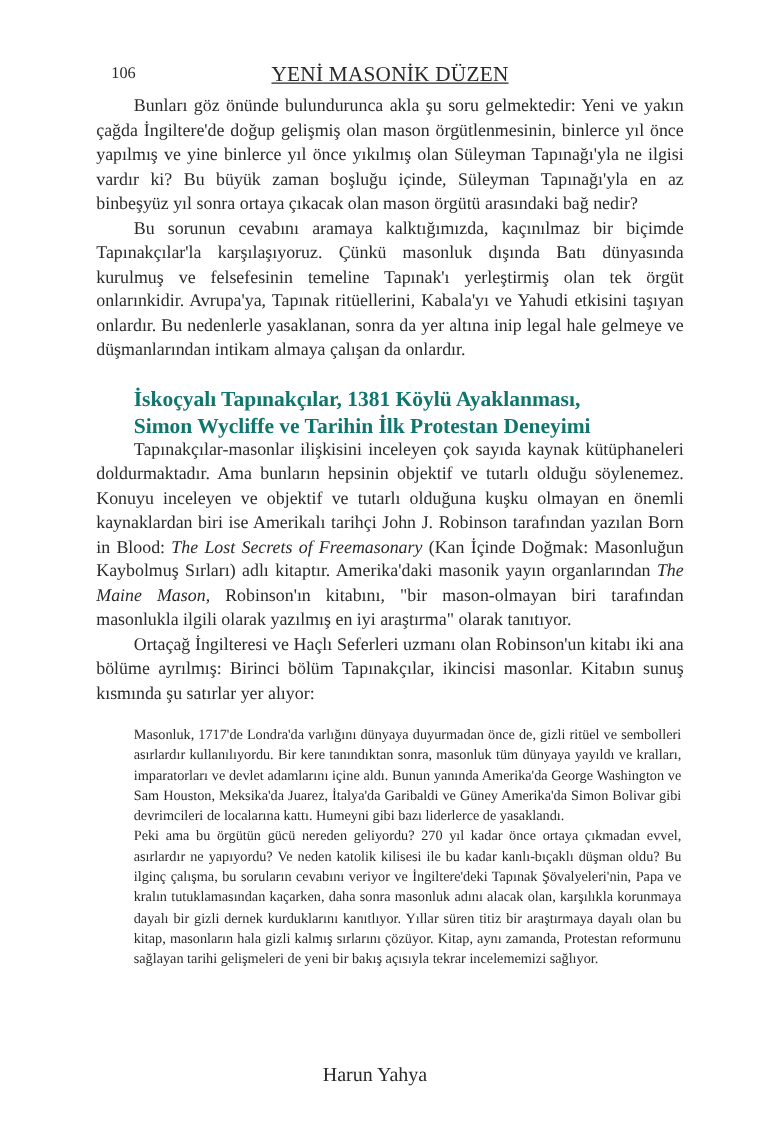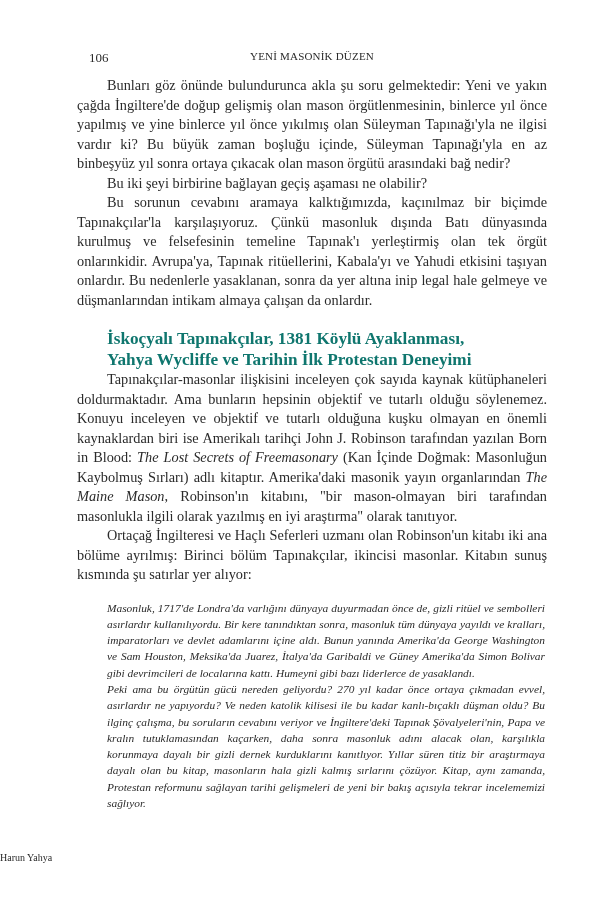--- a/index.html
+++ b/index.html
@@ -1,45 +1,44 @@
 <!DOCTYPE html>
 <html><head>
 <meta charset="utf-8">
 <style>
   html, body { margin: 0; padding: 0; background: #ffffff; }
   body { width: 616px; height: 912px; position: relative; overflow: hidden;
          font-family: "Liberation Serif", "DejaVu Serif", serif; color: #2a2a2a; }
   .header { position: absolute; top: 50px; left: 77px; width: 470px; height: 20px; }
   .page-num { position: absolute; left: 0; top: 0; font-size: 13px; margin-left: 12px; }
-  .running-title { position: absolute; left: 0; right: 0; top: 0; text-align: center; font-size: 11px; letter-spacing: 0.2px; }
+  .running-title { position: absolute; left: 0; right: 0; top: 0; text-align: center; font-size: 17px; letter-spacing: 0.2px; text-decoration: underline; }
   .body { position: absolute; top: 76px; left: 77px; width: 470px; }
   p { margin: 0; font-size: 14.3px; line-height: 19.5px; text-align: justify; }
   p.ind { text-indent: 30px; }
   h2 { margin: 18px 0 0 0; padding-left: 30px; font-size: 17.2px; line-height: 21px; font-weight: bold; color: #0f766e; }
-  .quote { margin: 15px 0 0 30px; width: 438px; font-style: italic; }
+  .quote { margin: 15px 0 0 30px; width: 438px; }
   .quote p { font-size: 11.4px; line-height: 16.3px; text-align: justify; }
   i { font-style: italic; }
-  .footer { position: absolute; top: 852px; left: 0; width: 600px; text-align: left; font-size: 10px; }
+  .footer { position: absolute; top: 852px; left: 0; width: 600px; text-align: center; font-size: 16px; }
 </style>
 </head>
 <body>
 
 <div class="header">
   <span class="page-num">106</span>
   <div class="running-title">YENİ MASONİK DÜZEN</div>
 </div>
 
 <div class="body">
   <p class="ind">Bunları göz önünde bulundurunca akla şu soru gelmektedir: Yeni ve yakın çağda İngiltere'de doğup gelişmiş olan mason örgütlenmesinin, binlerce yıl önce yapılmış ve yine binlerce yıl önce yıkılmış olan Süleyman Tapınağı'yla ne ilgisi vardır ki? Bu büyük zaman boşluğu içinde, Süleyman Tapınağı'yla en az binbeşyüz yıl sonra ortaya çıkacak olan mason örgütü arasındaki bağ nedir?</p>
-  <p class="ind">Bu iki şeyi birbirine bağlayan geçiş aşaması ne olabilir?</p>
   <p class="ind">Bu sorunun cevabını aramaya kalktığımızda, kaçınılmaz bir biçimde Tapınakçılar'la karşılaşıyoruz. Çünkü masonluk dışında Batı dünyasında kurulmuş ve felsefesinin temeline Tapınak'ı yerleştirmiş olan tek örgüt onlarınkidir. Avrupa'ya, Tapınak ritüellerini, Kabala'yı ve Yahudi etkisini taşıyan onlardır. Bu nedenlerle yasaklanan, sonra da yer altına inip legal hale gelmeye ve düşmanlarından intikam almaya çalışan da onlardır.</p>
 
   <h2>
     <span>İskoçyalı Tapınakçılar, 1381 Köylü Ayaklanması,</span><br>
-    <span>Yahya Wycliffe ve Tarihin İlk Protestan Deneyimi</span>
+    <span>Simon Wycliffe ve Tarihin İlk Protestan Deneyimi</span>
   </h2>
 
   <p class="ind"><span>Tapınakçılar-masonlar ilişkisini inceleyen çok sayıda kaynak kütüphaneleri doldurmaktadır. Ama bunların hepsinin objektif ve tutarlı olduğu söylenemez. Konuyu inceleyen ve objektif ve tutarlı olduğuna kuşku olmayan en önemli kaynaklardan biri ise Amerikalı tarihçi John J. Robinson tarafından yazılan Born in Blood: </span><i>The Lost Secrets of Freemasonary</i><span> (Kan İçinde Doğmak: Masonluğun Kaybolmuş Sırları) adlı kitaptır. Amerika'daki masonik yayın organlarından </span><i>The Maine Mason</i><span>, Robinson'ın kitabını, "bir mason-olmayan biri tarafından masonlukla ilgili olarak yazılmış en iyi araştırma" olarak tanıtıyor.</span></p>
   <p class="ind">Ortaçağ İngilteresi ve Haçlı Seferleri uzmanı olan Robinson'un kitabı iki ana bölüme ayrılmış: Birinci bölüm Tapınakçılar, ikincisi masonlar. Kitabın sunuş kısmında şu satırlar yer alıyor:</p>
 
   <div class="quote">
     <p>Masonluk, 1717'de Londra'da varlığını dünyaya duyurmadan önce de, gizli ritüel ve sembolleri asırlardır kullanılıyordu. Bir kere tanındıktan sonra, masonluk tüm dünyaya yayıldı ve kralları, imparatorları ve devlet adamlarını içine aldı. Bunun yanında Amerika'da George Washington ve Sam Houston, Meksika'da Juarez, İtalya'da Garibaldi ve Güney Amerika'da Simon Bolivar gibi devrimcileri de localarına kattı. Humeyni gibi bazı liderlerce de yasaklandı.</p>
     <p>Peki ama bu örgütün gücü nereden geliyordu? 270 yıl kadar önce ortaya çıkmadan evvel, asırlardır ne yapıyordu? Ve neden katolik kilisesi ile bu kadar kanlı-bıçaklı düşman oldu? Bu ilginç çalışma, bu soruların cevabını veriyor ve İngiltere'deki Tapınak Şövalyeleri'nin, Papa ve kralın tutuklamasından kaçarken, daha sonra masonluk adını alacak olan, karşılıkla korunmaya dayalı bir gizli dernek kurduklarını kanıtlıyor. Yıllar süren titiz bir araştırmaya dayalı olan bu kitap, masonların hala gizli kalmış sırlarını çözüyor. Kitap, aynı zamanda, Protestan reformunu sağlayan tarihi gelişmeleri de yeni bir bakış açısıyla tekrar incelememizi sağlıyor.</p>
   </div>
 </div>

